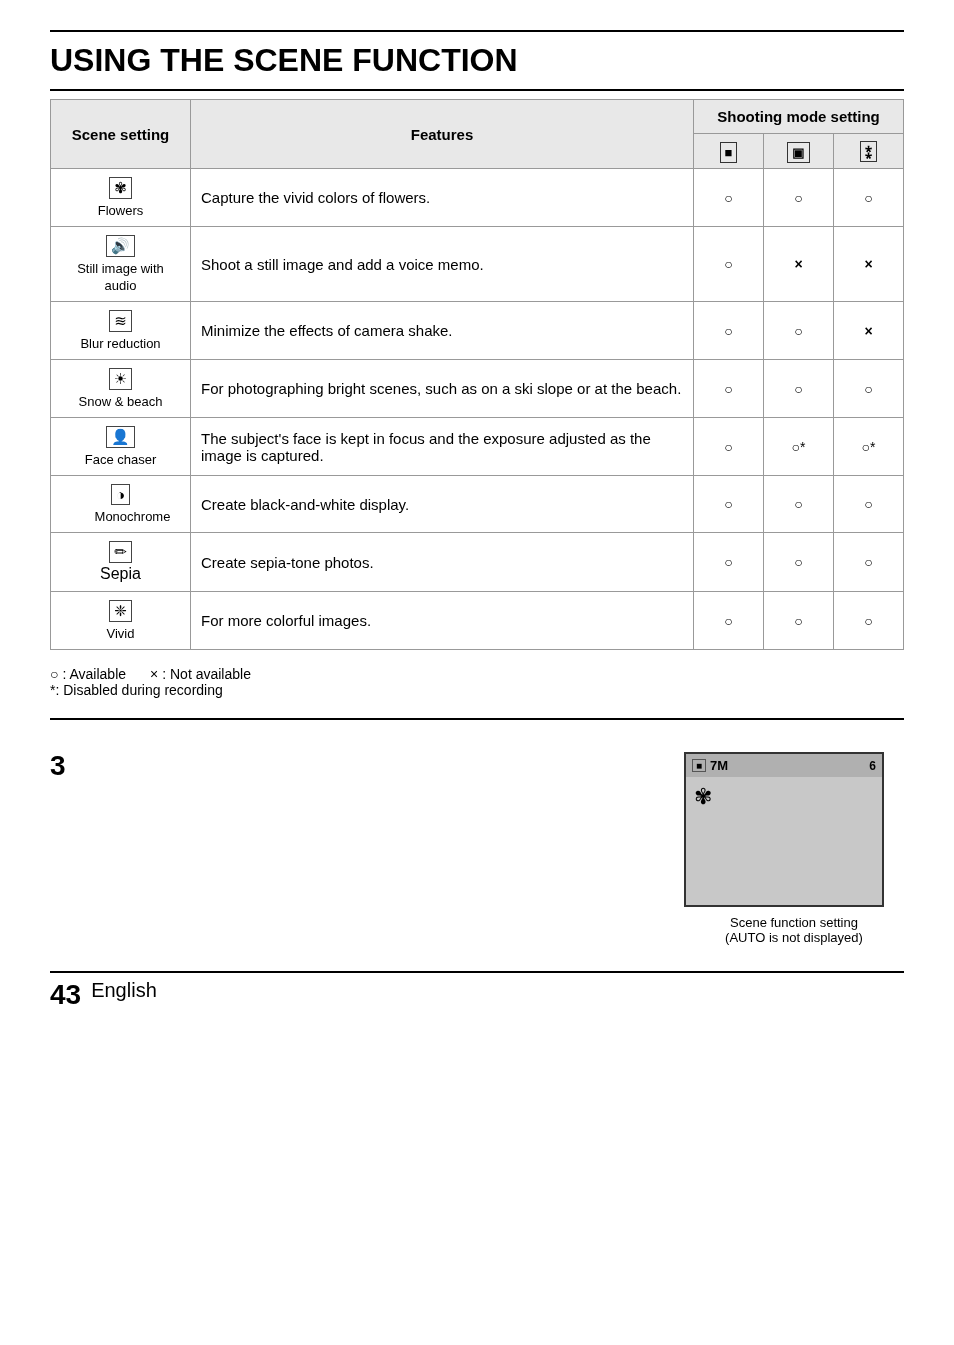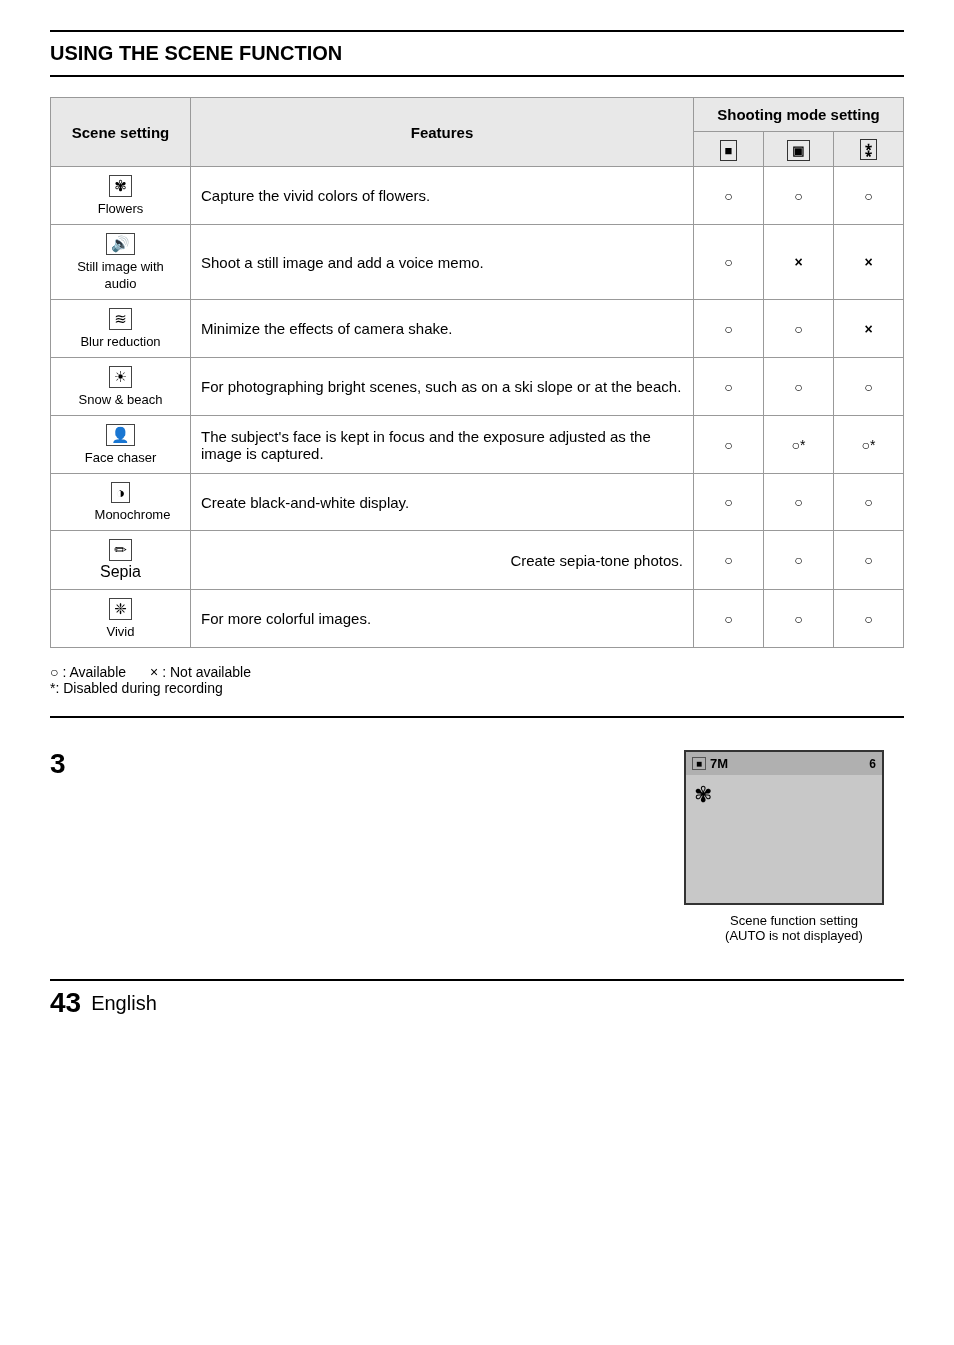--- a/index.html
+++ b/index.html
@@ -6,26 +6,26 @@
     body {
       width: 954px;
       min-height: 1345px;
       background: #fff;
       font-family: Arial, Helvetica, sans-serif;
       font-size: 15px;
       color: #000;
       padding: 30px 50px;
     }
     .page-title {
-      font-size: 20px;
+      font-size: 32px;
       font-weight: bold;
       border-top: 2px solid #000;
       border-bottom: 2px solid #000;
       padding: 10px 0;
-      margin-bottom: 20px;
+      margin-bottom: 8px;
     }
     table {
       width: 100%;
       border-collapse: collapse;
       margin-bottom: 16px;
     }
     th, td {
       border: 1px solid #999;
       padding: 8px 10px;
       text-align: center;
@@ -137,24 +137,24 @@
       top: 30px;
       left: 8px;
       font-size: 20px;
     }
     .screen-caption {
       font-size: 13px;
       text-align: center;
     }
 
     .page-footer {
-      margin-top: 36px;
+      margin-top: 26px;
       border-top: 2px solid #000;
       display: flex;
-      align-items: center;
+      align-items: flex-start;
       padding-top: 6px;
     }
     .page-number {
       font-size: 28px;
       font-weight: bold;
       margin-right: 10px;
     }
     .page-lang {
       font-size: 20px;
     }
@@ -221,21 +221,21 @@
       </tr>
       <tr>
         <td class="scene-col" style="text-align: center;"><span style="display:inline-block;border:1.5px solid #444;padding:1px 4px;font-size:15px;margin-bottom:2px;">◑</span><br><span style="font-size:13px;padding-left:24px;">Monochrome</span></td>
         <td class="feature-col" style="text-align: left;">Create black-and-white display.</td>
         <td style="font-size: 14px;">○</td>
         <td style="font-size: 14px;">○</td>
         <td style="font-size: 14px;">○</td>
       </tr>
       <tr>
         <td class="scene-col" style="text-align: center;"><span style="display:inline-block;border:1.5px solid #444;padding:1px 4px;font-size:15px;margin-bottom:2px;">✏</span><br><span style="font-size:16px;">Sepia</span></td>
-        <td class="feature-col" style="text-align: right;">Create sepia-tone photos.</td>
+        <td class="feature-col" style="text-align: left;">Create sepia-tone photos.</td>
         <td style="font-size: 14px;">○</td>
         <td style="font-size: 14px;">○</td>
         <td style="font-size: 14px;">○</td>
       </tr>
       <tr>
         <td class="scene-col" style="text-align: center;"><span style="display:inline-block;border:1.5px solid #444;padding:1px 4px;font-size:15px;margin-bottom:2px;">❈</span><br><span style="font-size:13px;">Vivid</span></td>
         <td class="feature-col" style="text-align: left;">For more colorful images.</td>
         <td style="font-size: 14px;">○</td>
         <td style="font-size: 14px;">○</td>
         <td style="font-size: 14px;">○</td>

